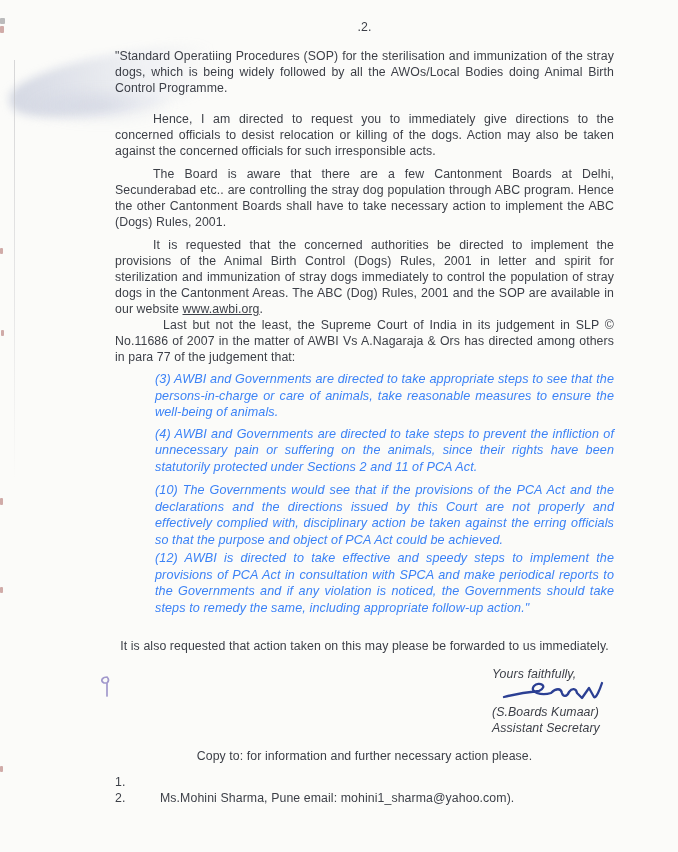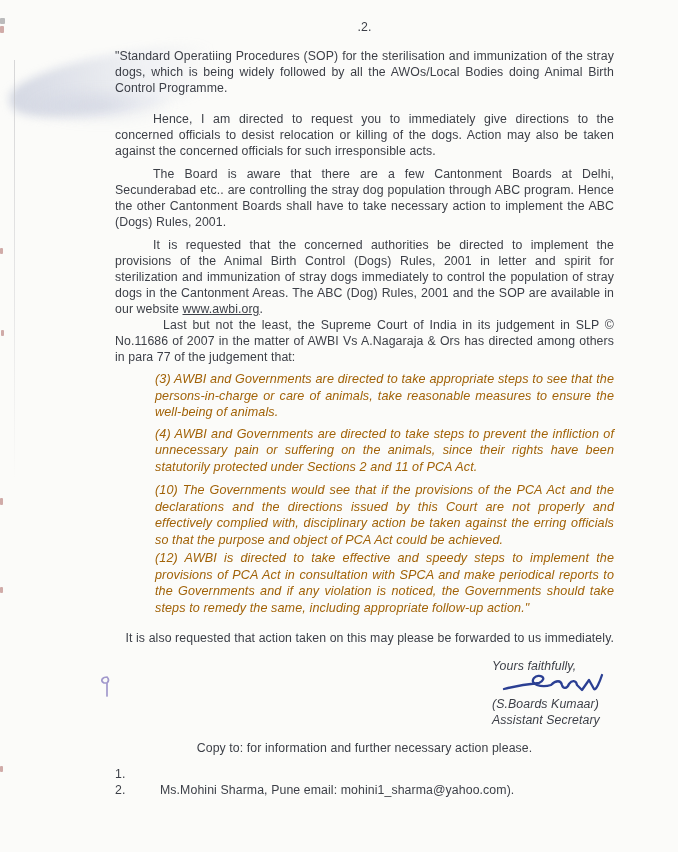--- a/index.html
+++ b/index.html
@@ -39,26 +39,26 @@
   .page-number { margin-top:20px; text-align:center; line-height:14px; }
   .para   { margin-top:14px; }
   .para.g15 { margin-top:15px; }
   .para.g7  { margin-top:7px;  }
   .para.g2  { margin-top:0;  }
   .indent      { text-indent:38px; }
   .indent-wide { text-indent:48px; }
   .quote {
     margin-left:40px; margin-top:6px;
     font-style:italic; font-size:12.6px; line-height:16.5px;
-    color:#a16207;
+    color:#3b82f6;
   }
   .quote.g5 { margin-top:5px; }
   .quote.g7 { margin-top:7px; }
   .quote.g2 { margin-top:2px; }
-  .closing { margin-top:14px; text-align:right; }
+  .closing { margin-top:22px; text-align:center; }
   .weblink { text-decoration:underline; }
 
   
   .sig-block {
     margin-top:12px; margin-left:auto; width:122px;
     text-align:left; line-height:16px; text-indent:0;font-style:italic;
   }
   .sig-scribble { display:block; margin:-2px auto -4px auto; }
 
   

